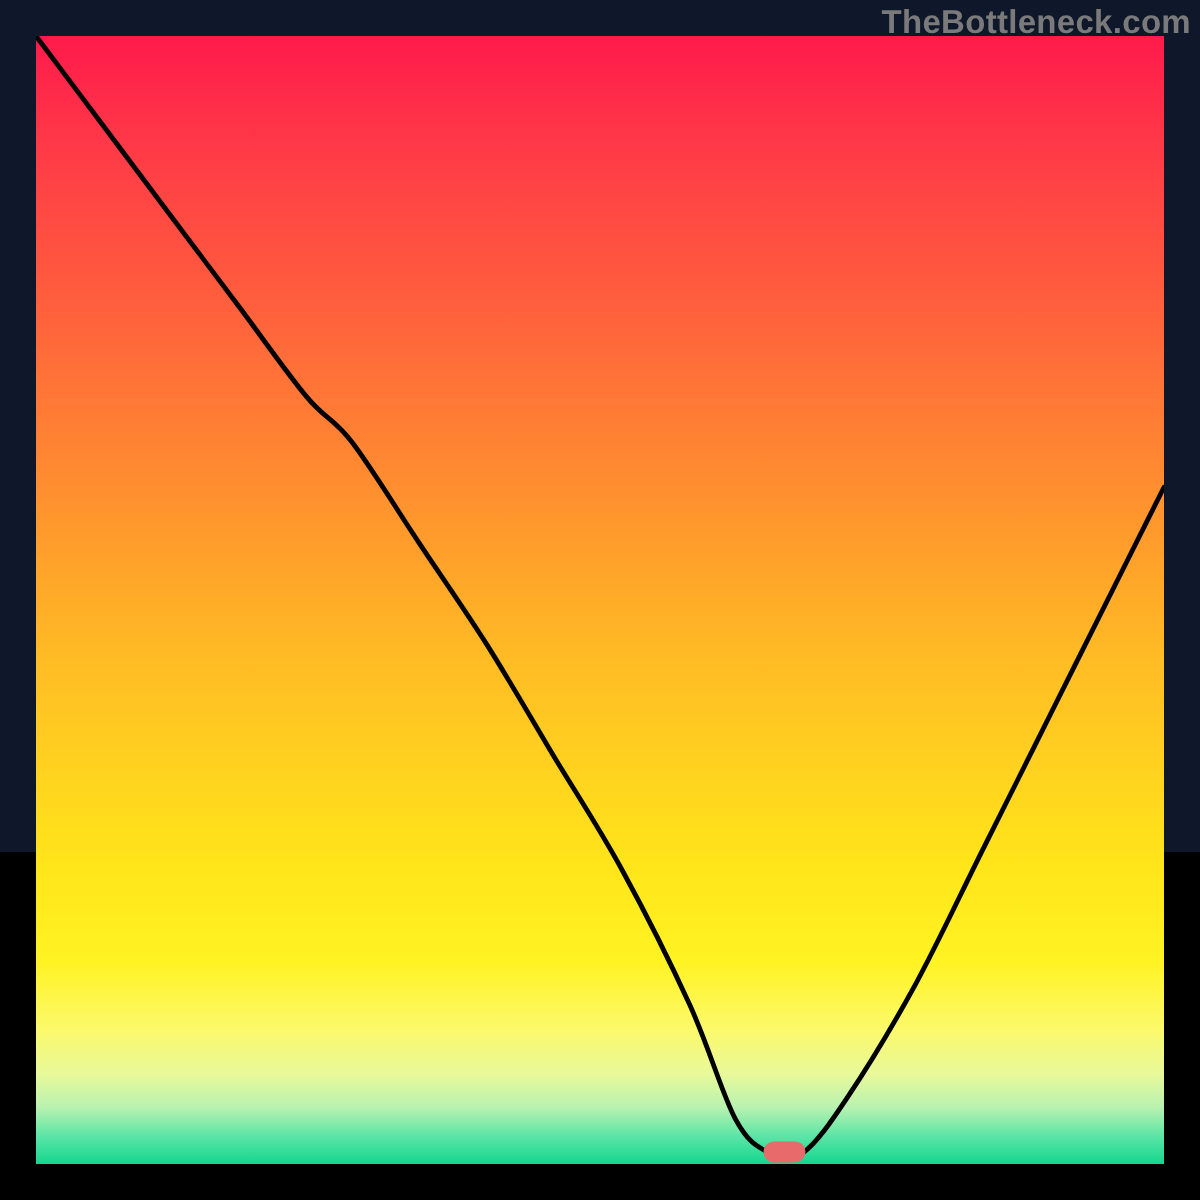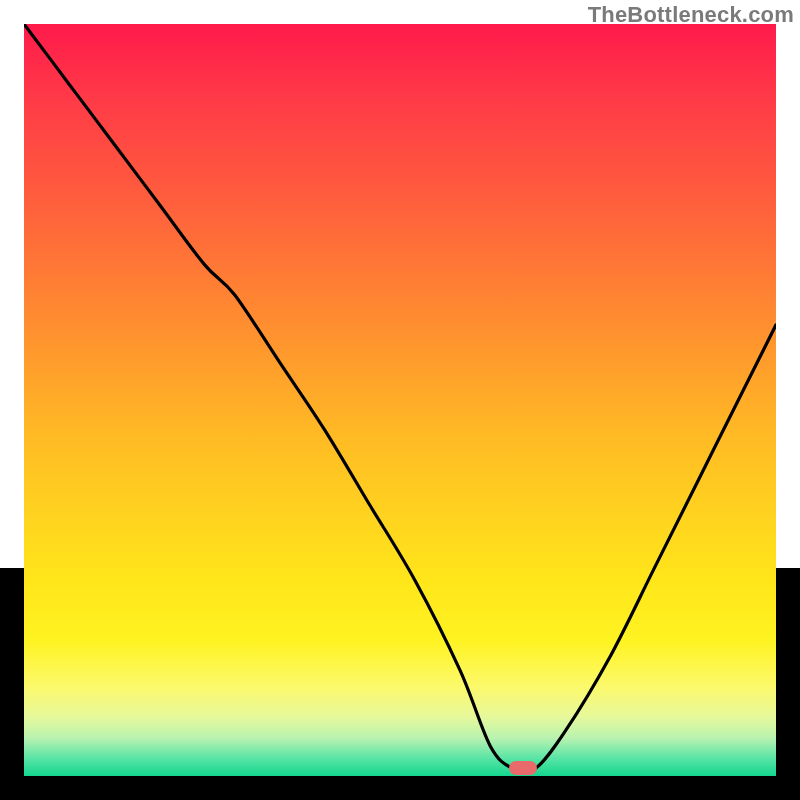--- a/index.html
+++ b/index.html
@@ -7,21 +7,21 @@
     padding: 0;
     width: 800px;
     height: 800px;
     background: #000;
     overflow: hidden;
   }
   .frame {
     position: relative;
     width: 800px;
     height: 568px;
-    background: #ffffff;
+    background: #0f172a;
   }
   .plot-area {
     position: absolute;
     left: 24px;
     top: 24px;
     width: 752px;
     height: 752px;
     background: linear-gradient(to bottom,
       #ff1a4b 0%,
       #ff3a47 10%,

